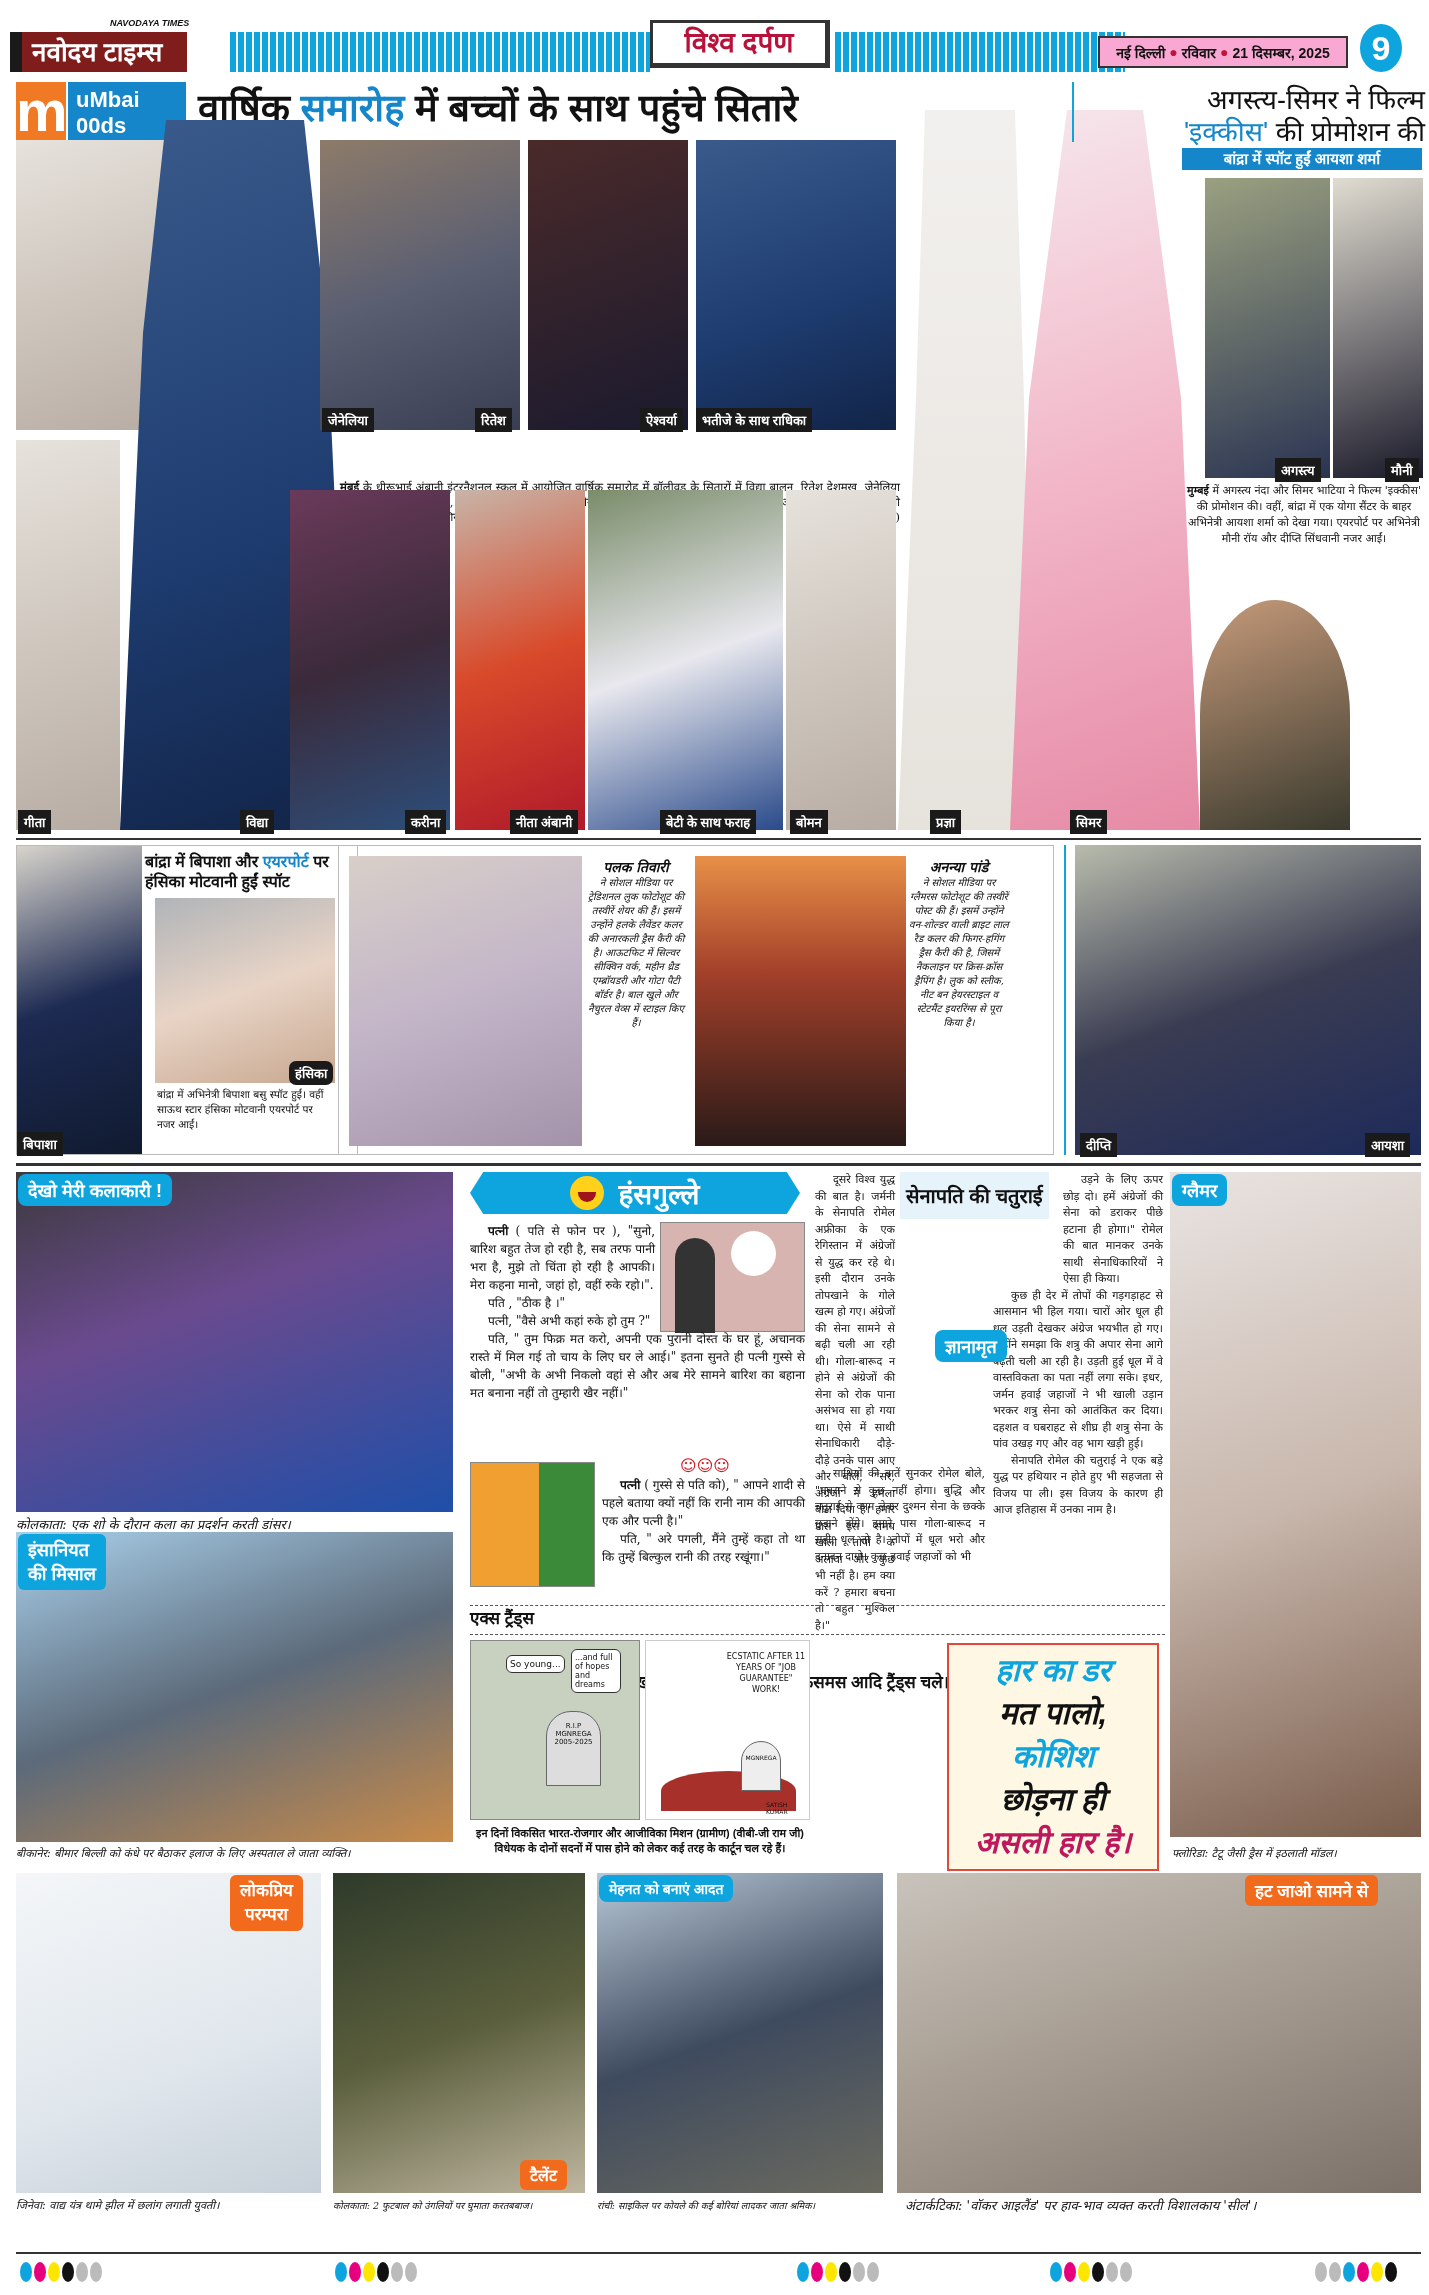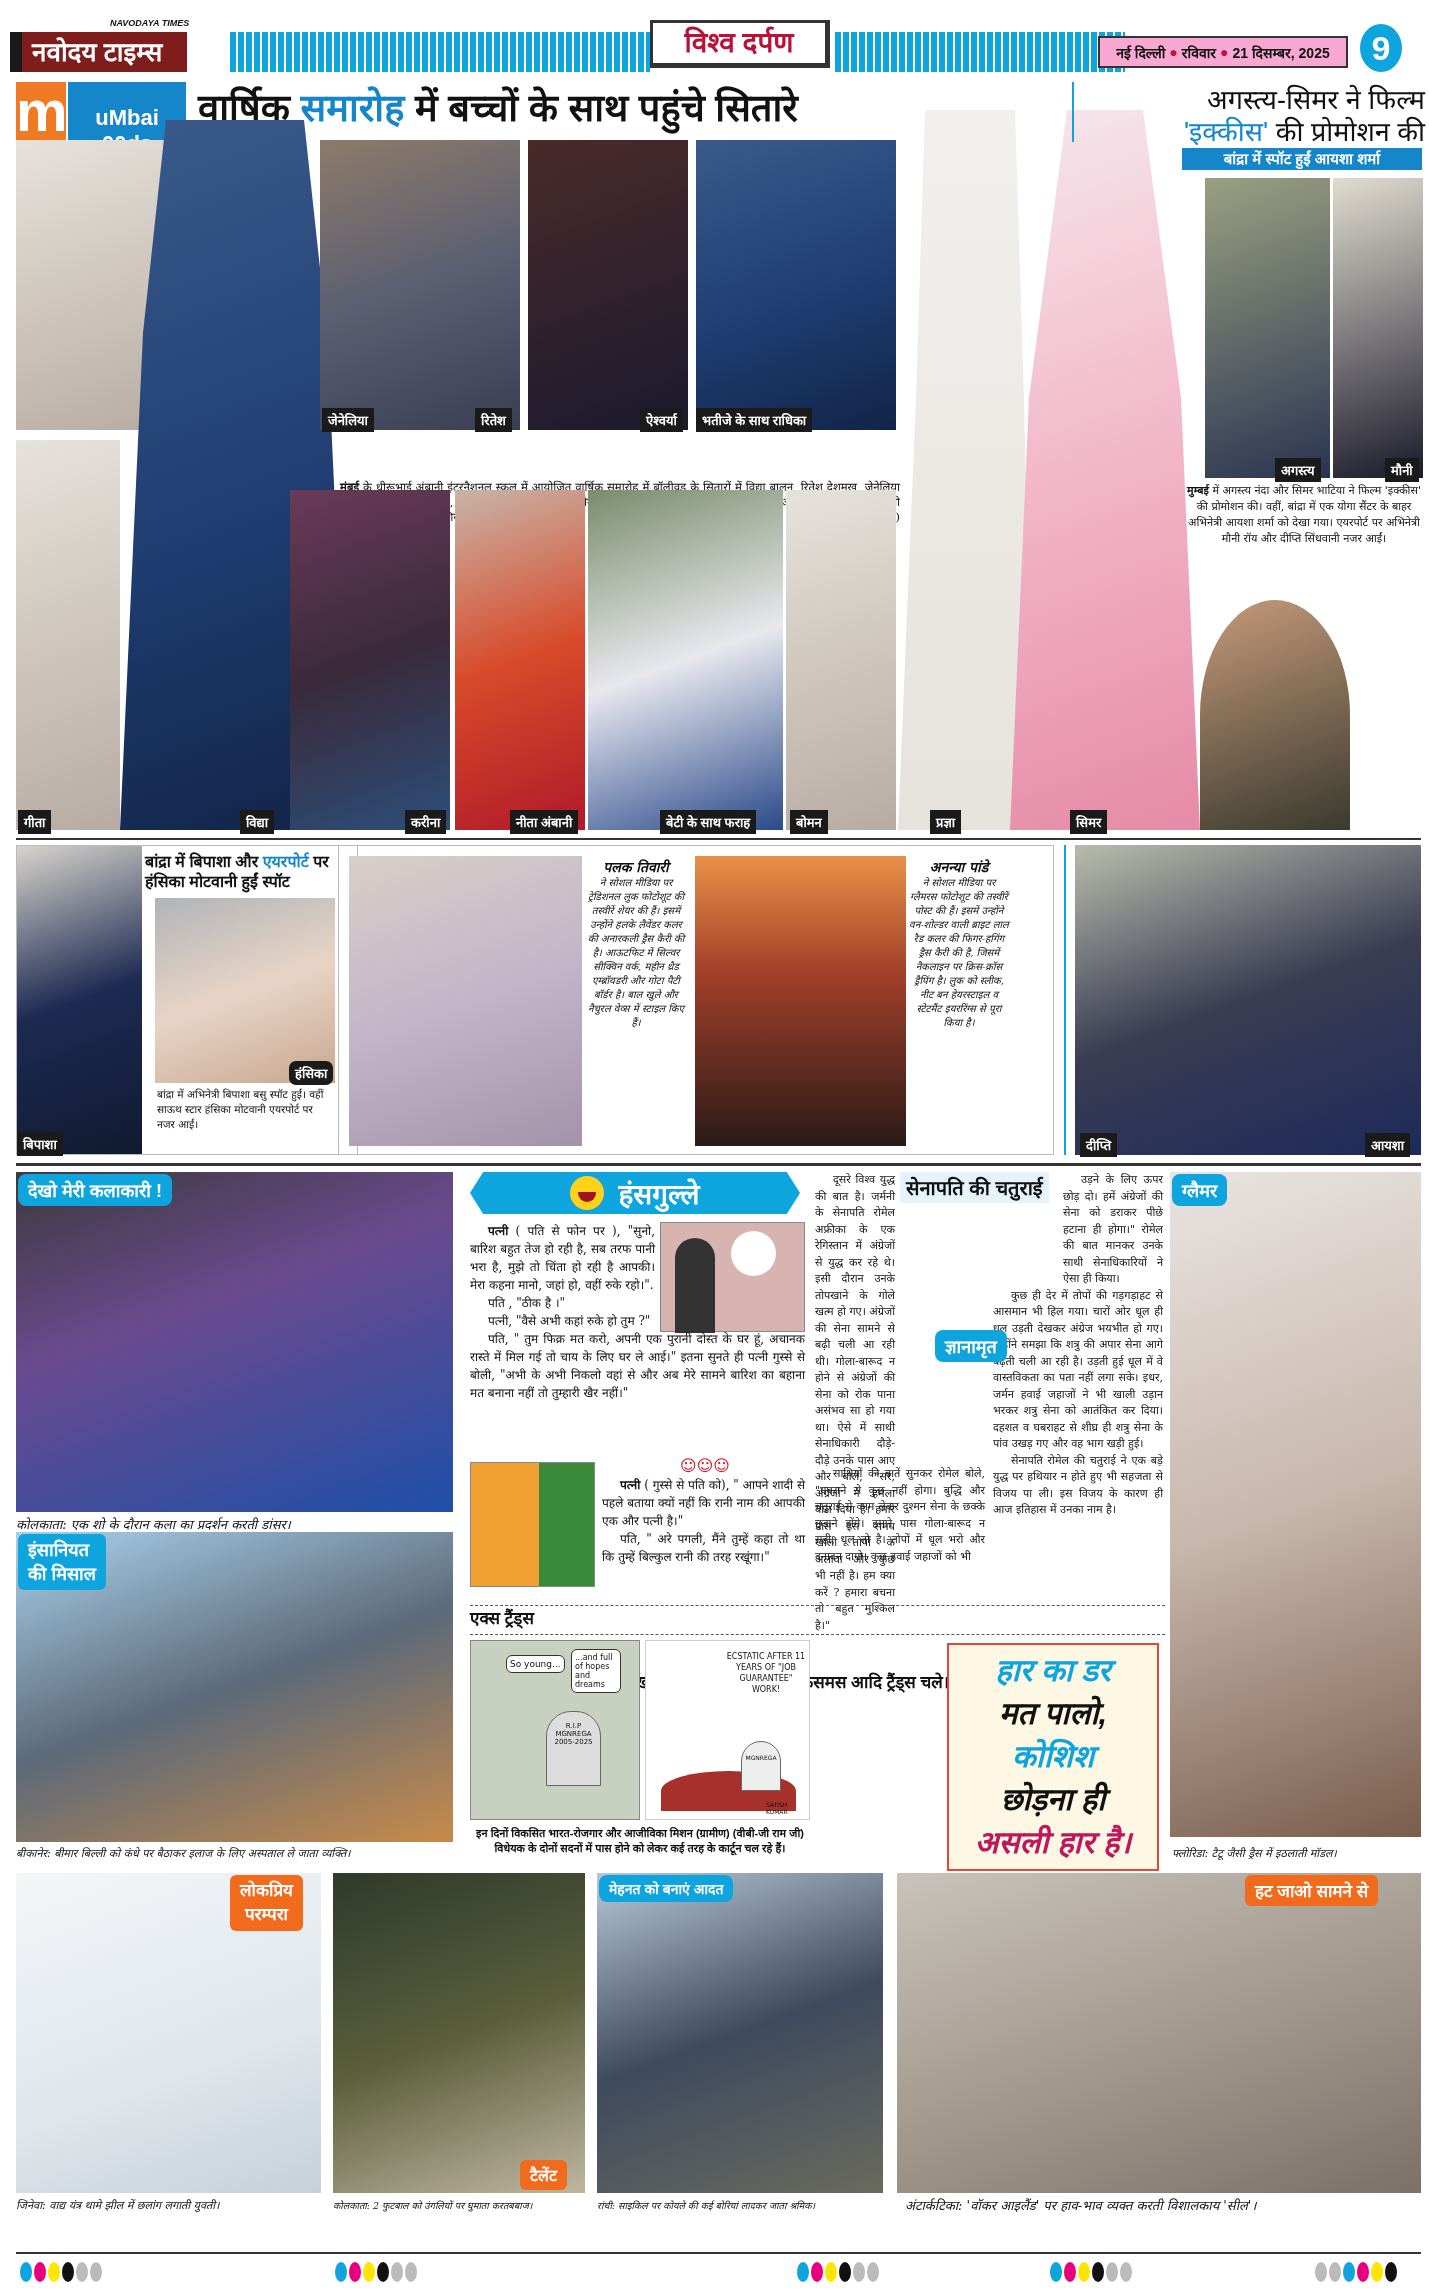--- a/index.html
+++ b/index.html
@@ -49,21 +49,21 @@
     <span style="color:#c0143c;">●</span>
     <span>रविवार</span>
     <span style="color:#c0143c;">●</span>
     <span>21 दिसम्बर, 2025</span>
   </div>
   <div class="abs" style="left:1350px;top:6px;width:42px;height:48px;border-radius:50%;background:#0ea5df;color:#fff;font-family:'Liberation Sans',sans-serif;font-weight:bold;font-size:34px;text-align:center;line-height:48px;">9</div>
 </div>
 
 <div class="abs" style="left:16px;top:82px;width:170px;height:62px;">
   <div class="abs" style="left:0;top:0;width:50px;height:62px;background:#f07a23;color:#fff;font-family:'Liberation Sans',sans-serif;font-weight:bold;font-size:58px;line-height:58px;text-align:center;">m</div>
-  <div class="abs" style="left:52px;top:0;width:118px;height:62px;background:#1586c9;color:#fff;font-family:'Liberation Sans',sans-serif;font-weight:bold;font-size:22px;line-height:26px;padding:23px 8px;text-align:center;">
+  <div class="abs" style="left:52px;top:0;width:118px;height:62px;background:#1586c9;color:#fff;font-family:'Liberation Sans',sans-serif;font-weight:bold;font-size:22px;line-height:26px;padding:5px 8px;">
     <div>uMbai</div>
     <div>00ds</div>
   </div>
 </div>
 <h1 class="abs" style="left:198px;top:84px;font-family:'Liberation Sans',sans-serif;font-weight:bold;font-size:38px;line-height:48px;white-space:nowrap;">
   <span>वार्षिक</span>
   <span style="color:#1586c9;">समारोह</span>
   <span>में बच्चों के साथ पहुंचे सितारे</span>
 </h1>
 
@@ -180,21 +180,21 @@
   <p>पत्नी, "वैसे अभी कहां रुके हो तुम ?"</p>
   <p>पति, " तुम फिक्र मत करो, अपनी एक पुरानी दोस्त के घर हूं, अचानक रास्ते में मिल गई तो चाय के लिए घर ले आई।" इतना सुनते ही पत्नी गुस्से से बोली, "अभी के अभी निकलो वहां से और अब मेरे सामने बारिश का बहाना मत बनाना नहीं तो तुम्हारी खैर नहीं।"</p>
 </div>
 <div class="abs" style="left:680px;top:1456px;color:#d0141c;font-size:16px;">☺☺☺</div>
 <div class="abs" style="left:470px;top:1462px;width:125px;height:125px;border:1px solid #888;background:linear-gradient(90deg,#f0a030 0 55%,#3a8a3a 55%);"></div>
 <div class="abs body-text" style="left:602px;top:1476px;width:203px;">
   <p><b>पत्नी</b> <span>( गुस्से से पति को), " आपने शादी से पहले बताया क्यों नहीं कि रानी नाम की आपकी एक और पत्नी है।"</span></p>
   <p>पति, " अरे पगली, मैंने तुम्हें कहा तो था कि तुम्हें बिल्कुल रानी की तरह रखूंगा।"</p>
 </div>
 
-<div class="abs" style="left:900px;top:1172px;background:#e6f3fb;padding:2px 6px;font-family:'Liberation Sans',sans-serif;font-weight:bold;font-size:20px;">सेनापति की चतुराई</div>
+<div class="abs" style="left:900px;top:1172px;background:#e6f3fb;padding:10px 6px;font-family:'Liberation Sans',sans-serif;font-weight:bold;font-size:20px;">सेनापति की चतुराई</div>
 <div class="abs body-text" style="left:815px;top:1172px;width:170px;font-size:11px;line-height:16.5px;">
   <p style="padding-right:0;width:80px;">दूसरे विश्व युद्ध की बात है। जर्मनी के सेनापति रोमेल अफ्रीका के एक रेगिस्तान में अंग्रेजों से युद्ध कर रहे थे। इसी दौरान उनके तोपखाने के गोले खत्म हो गए। अंग्रेजों की सेना सामने से बढ़ी चली आ रही थी। गोला-बारूद न होने से अंग्रेजों की सेना को रोक पाना असंभव सा हो गया था। ऐसे में साथी सेनाधिकारी दौड़े-दौड़े उनके पास आए और बोले, "सर, अंग्रेजों ने हमला बोल दिया है। हमारे पास इस समय खाली तोपों के अलावा और कुछ भी नहीं है। हम क्या करें ? हमारा बचना तो बहुत मुश्किल है।"</p>
 </div>
 
 <div class="abs body-text" style="left:993px;top:1172px;width:170px;font-size:11px;line-height:16.5px;">
   <p style="margin-left:70px;">उड़ने के लिए ऊपर छोड़ दो। हमें अंग्रेजों की सेना को डराकर पीछे हटाना ही होगा।" रोमेल की बात मानकर उनके साथी सेनाधिकारियों ने ऐसा ही किया।</p>
   <p>कुछ ही देर में तोपों की गड़गड़ाहट से आसमान भी हिल गया। चारों ओर धूल ही धूल उड़ती देखकर अंग्रेज भयभीत हो गए। उन्होंने समझा कि शत्रु की अपार सेना आगे बढ़ती चली आ रही है। उड़ती हुई धूल में वे वास्तविकता का पता नहीं लगा सके। इधर, जर्मन हवाई जहाजों ने भी खाली उड़ान भरकर शत्रु सेना को आतंकित कर दिया। दहशत व घबराहट से शीघ्र ही शत्रु सेना के पांव उखड़ गए और वह भाग खड़ी हुई।</p>
   <p>सेनापति रोमेल की चतुराई ने एक बड़े युद्ध पर हथियार न होते हुए भी सहजता से विजय पा ली। इस विजय के कारण ही आज इतिहास में उनका नाम है।</p>
 </div>
 <div class="abs body-text" style="left:815px;top:1466px;width:170px;font-size:11px;line-height:16.5px;text-indent:18px;">साथियों की बातें सुनकर रोमेल बोले, "घबराने से कुछ नहीं होगा। बुद्धि और चतुराई से काम लेकर दुश्मन सेना के छक्के छुड़ाने होंगे। हमारे पास गोला-बारूद न सही, धूल तो है। तोपों में धूल भरो और दनादन दागो। कुछ हवाई जहाजों को भी</div>

